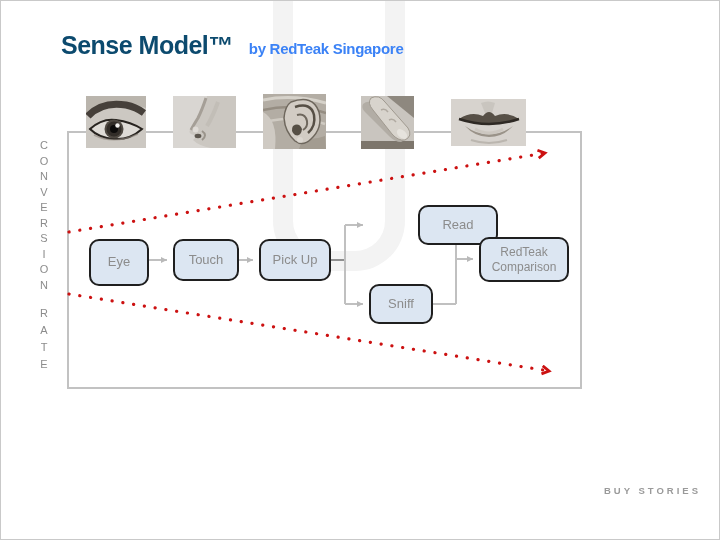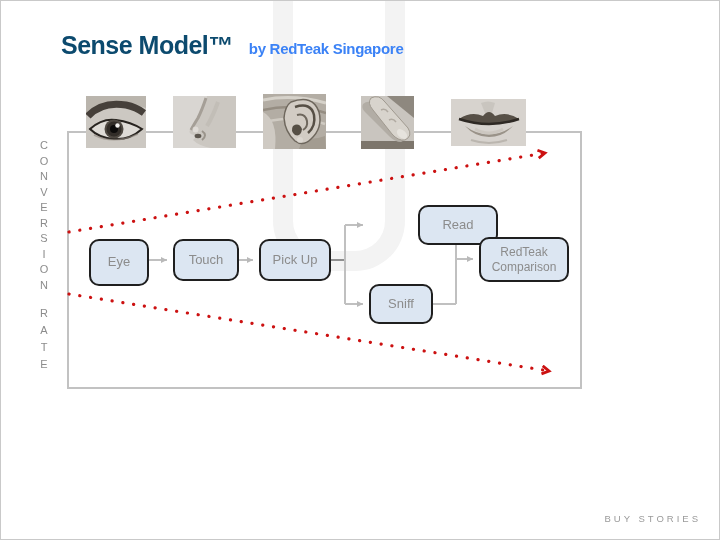--- a/index.html
+++ b/index.html
@@ -41,22 +41,22 @@
     box-sizing:border-box;
   }
   .connector-layer{position:absolute;left:0;top:0;z-index:2;pointer-events:none;}
   
   .caption{
     position:absolute;left:75px;top:400px;width:500px;z-index:3;
     color:#8a8a8a;font-size:15px;line-height:1.75;
   }
   
   .footer-brand{
-    position:absolute;right:18px;top:512px;z-index:3;
-    color:#9a9a9a;font-size:9.5px;font-weight:400;letter-spacing:3px;
+    position:absolute;right:18px;top:484px;z-index:3;
+    color:#9a9a9a;font-size:9.5px;font-weight:700;letter-spacing:3px;
   }
 </style>
 </head>
 <body>
 
 <div class="slide">
 
   <div class="watermark-u"></div>
 
   <div class="title-row">

